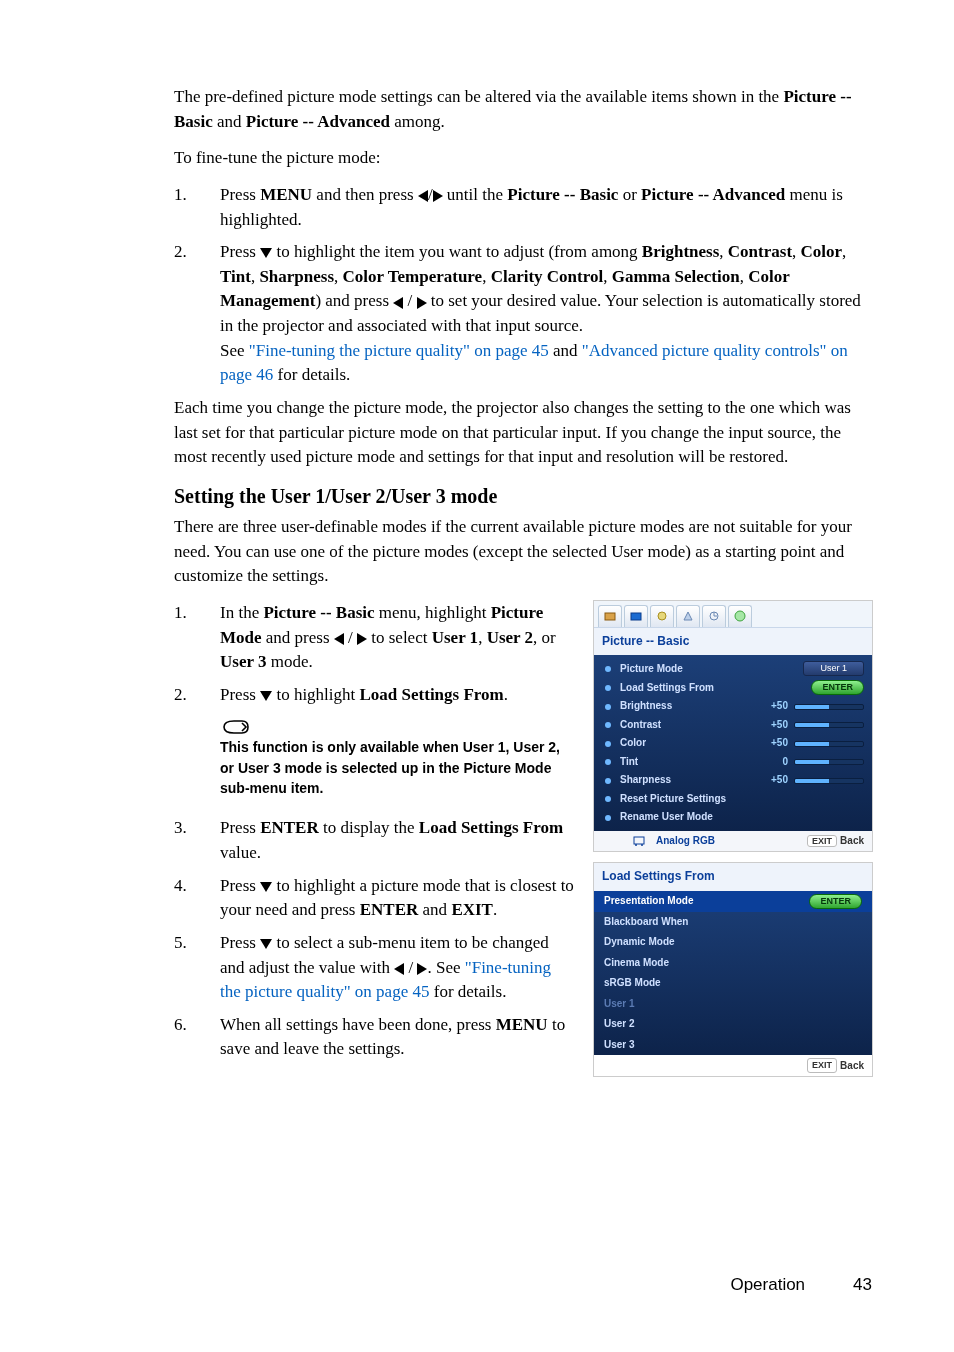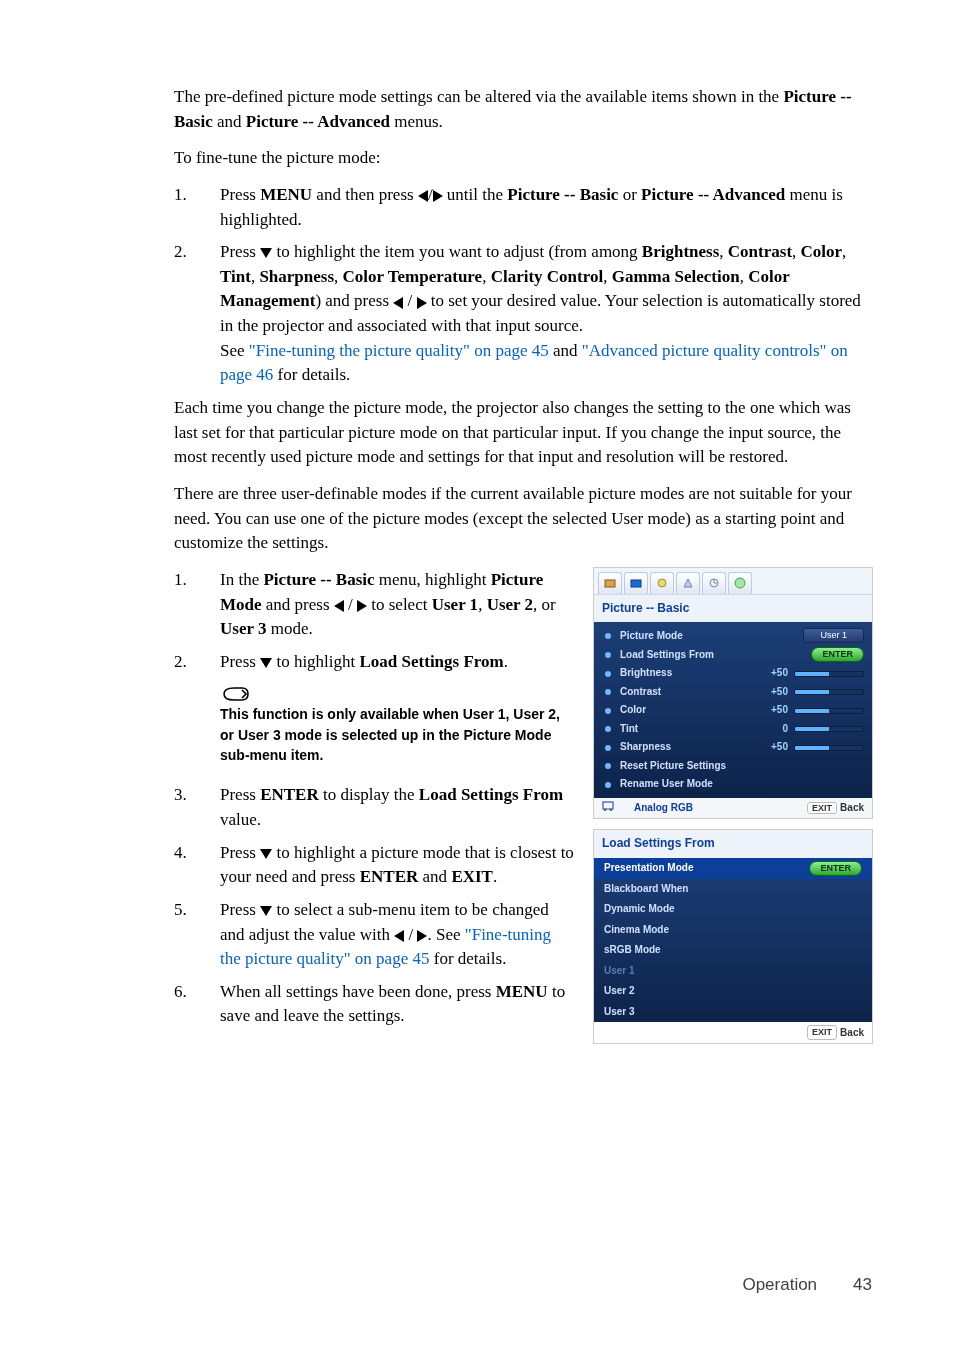--- a/index.html
+++ b/index.html
@@ -152,30 +152,30 @@
 
   .footer {
     position: absolute;
     bottom: 54px;
     left: 0; right: 0;
     display: flex;
     justify-content: flex-end;
     padding-right: 82px;
     font-family: Arial, Helvetica, sans-serif;
     font-size: 17px;
-    color: #404040;
-    gap: 36px;
+    color: #000000;
+    gap: 48px;
   }
 </style>
 </head>
 <body>
 
 <div>
   <div class="para">
-    <span>The pre-defined picture mode settings can be altered via the available items shown in the </span><span class="b">Picture -- Basic</span><span> and </span><span class="b">Picture -- Advanced</span><span> menus.</span>
+    <span>The pre-defined picture mode settings can be altered via the available items shown in the </span><span class="b">Picture -- Basic</span><span> and </span><span class="b">Picture -- Advanced</span><span> among.</span>
   </div>
   <div class="para">To fine-tune the picture mode:</div>
 
   <ol>
     <li class="num-item">
       <span class="num">1.</span>
       <span class="body">
         <span>Press </span><span class="b">MENU</span><span> and then press </span><span class="arrow a-left"></span>/<span class="arrow a-right"></span><span> until the </span><span class="b">Picture -- Basic</span><span> or </span><span class="b">Picture -- Advanced</span><span> menu is highlighted.</span>
       </span>
     </li>
@@ -185,20 +185,21 @@
         <span>Press </span><span class="arrow a-down"></span><span> to highlight the item you want to adjust (from among </span><span class="b">Brightness</span>, <span class="b">Contrast</span>, <span class="b">Color</span>, <span class="b">Tint</span>, <span class="b">Sharpness</span>, <span class="b">Color Temperature</span>, <span class="b">Clarity Control</span>, <span class="b">Gamma Selection</span>, <span class="b">Color Management</span><span>) and press </span><span class="arrow a-left"></span> / <span class="arrow a-right"></span><span> to set your desired value. Your selection is automatically stored in the projector and associated with that input source.</span><br>
         <span>See </span><span class="link">"Fine-tuning the picture quality" on page 45</span><span> and </span><span class="link">"Advanced picture quality controls" on page 46</span><span> for details.</span>
       </span>
     </li>
   </ol>
 
   <div class="para">Each time you change the picture mode, the projector also changes the setting to the one which was last set for that particular picture mode on that particular input. If you change the input source, the most recently used picture mode and settings for that input and resolution will be restored.</div>
 </div>
 
 <div>
+  <div class="h2">Setting the User 1/User 2/User 3 mode</div>
   <div class="para">There are three user-definable modes if the current available picture modes are not suitable for your need. You can use one of the picture modes (except the selected User mode) as a starting point and customize the settings.</div>
 
   <div class="two-col">
     <div class="col-left">
       <ol>
         <li class="num-item">
           <span class="num">1.</span>
           <span class="body">
             <span>In the </span><span class="b">Picture -- Basic</span><span> menu, highlight </span><span class="b">Picture Mode</span><span> and press </span><span class="arrow a-left"></span> / <span class="arrow a-right"></span><span> to select </span><span class="b">User 1</span><span>, </span><span class="b">User 2</span><span>, or </span><span class="b">User 3</span><span> mode.</span>
           </span>
@@ -361,21 +362,21 @@
             <div class="row">
               <span class="ico">
                 <svg width="10" height="10">
                   <circle cx="5" cy="5" r="3" fill="#6fb8ff"></circle>
                 </svg>
               </span>
               <span class="lbl">Rename User Mode</span>
             </div>
           </div>
         <div class="osd-foot">
-          <span style="display:flex;align-items:flex-start;gap:20px;">
+          <span style="display:flex;align-items:center;gap:11px;margin-left:31px;">
             <svg width="12" height="10">
                 <rect x="1" y="1" width="10" height="7" fill="none" stroke="#0b3f9a"></rect>
                 <circle cx="3" cy="9" r="1" fill="#0b3f9a"></circle>
                 <circle cx="9" cy="9" r="1" fill="#0b3f9a"></circle>
               </svg>
             <span>Analog RGB</span>
           </span>
           <span>
             <span class="exit-chip">EXIT</span><span style="color:#333">Back</span>
           </span>

